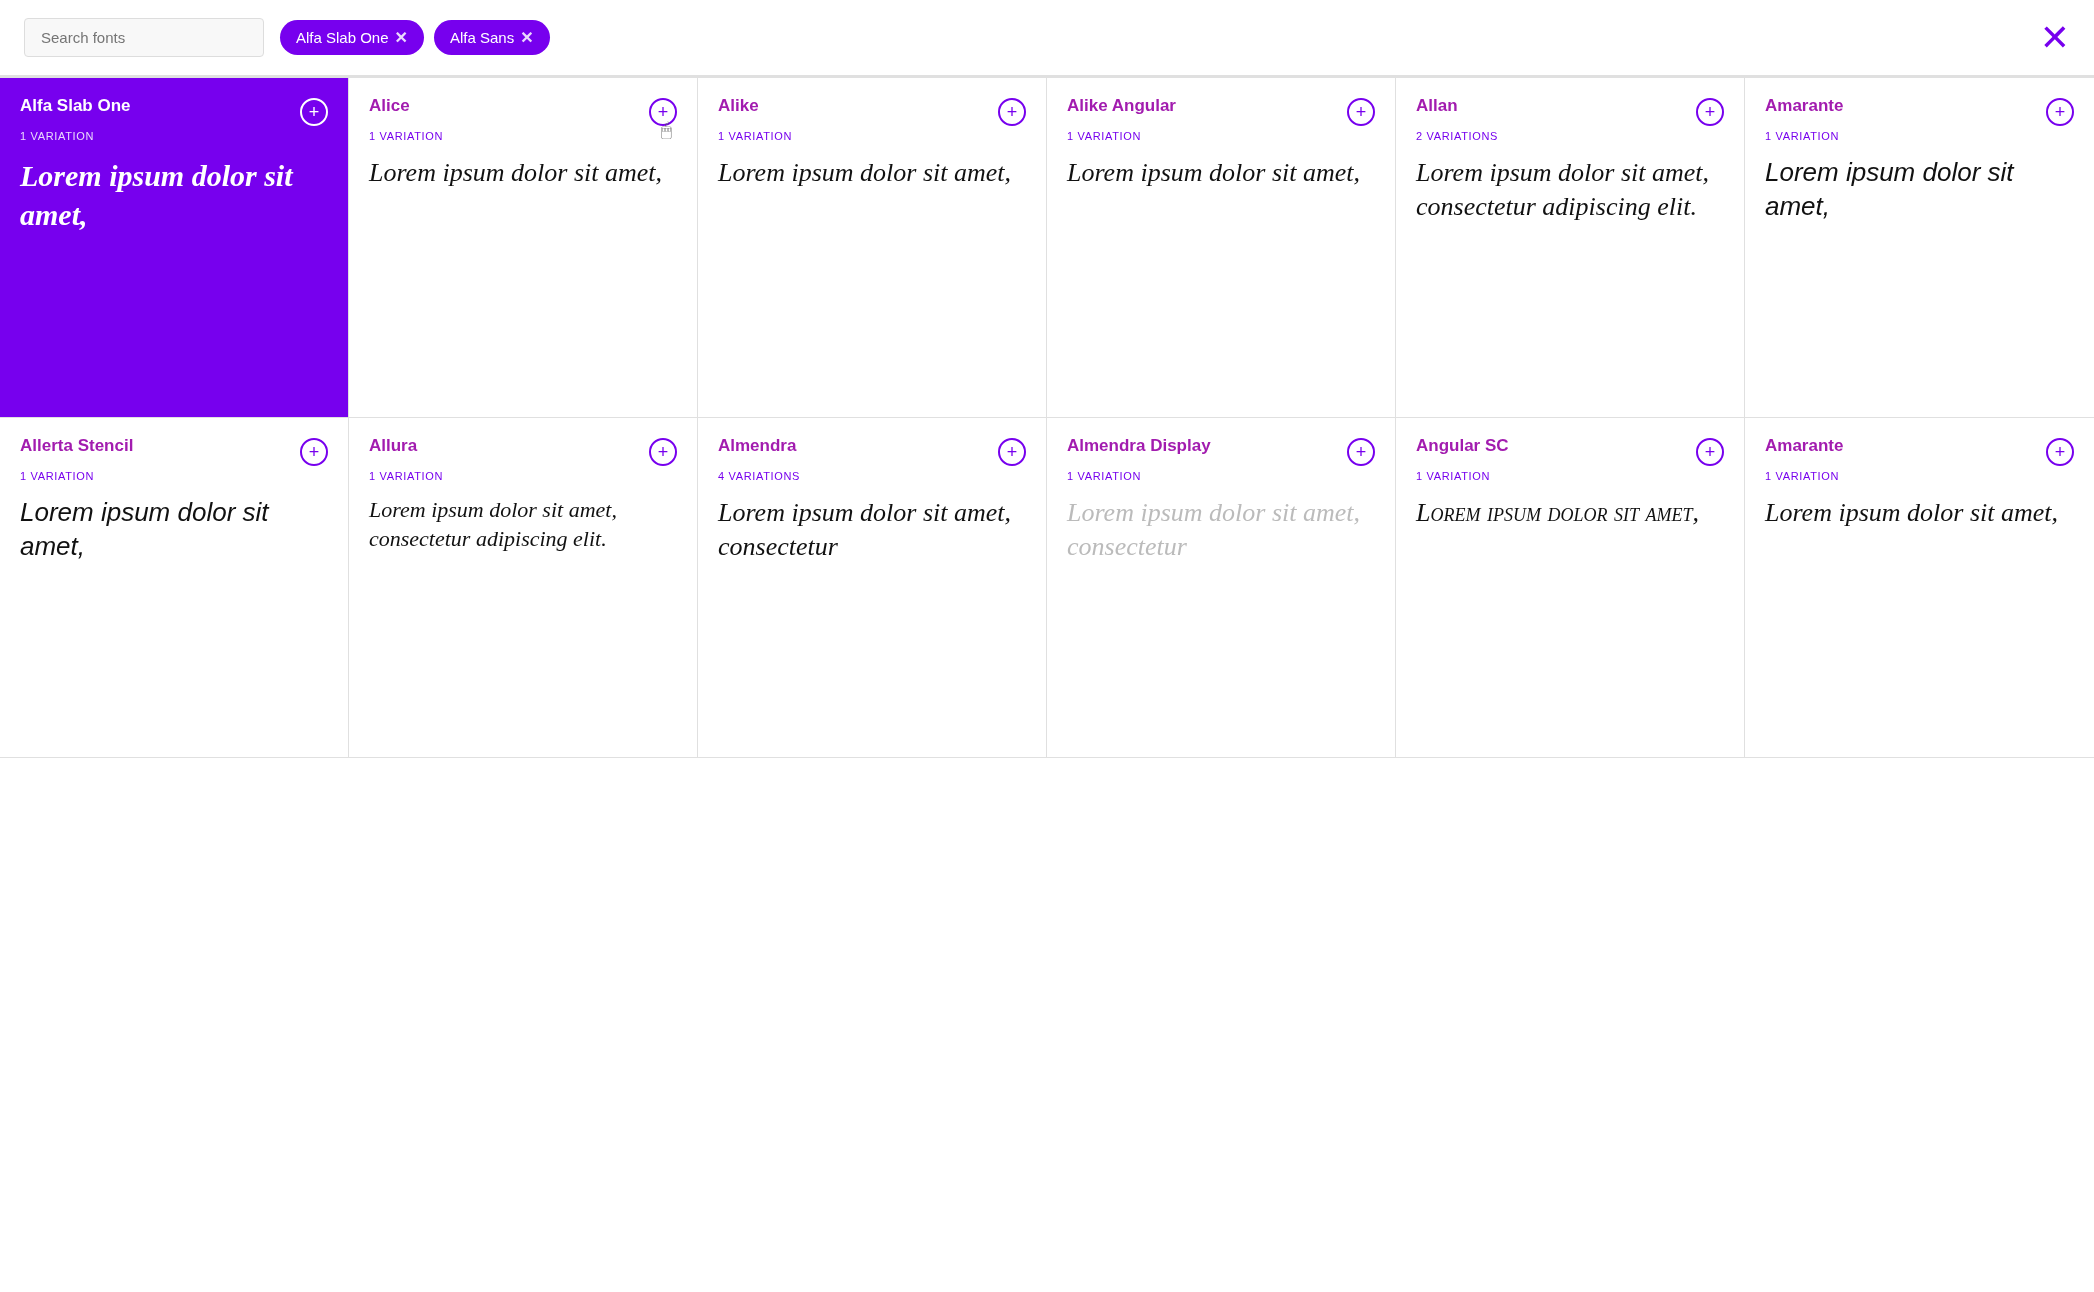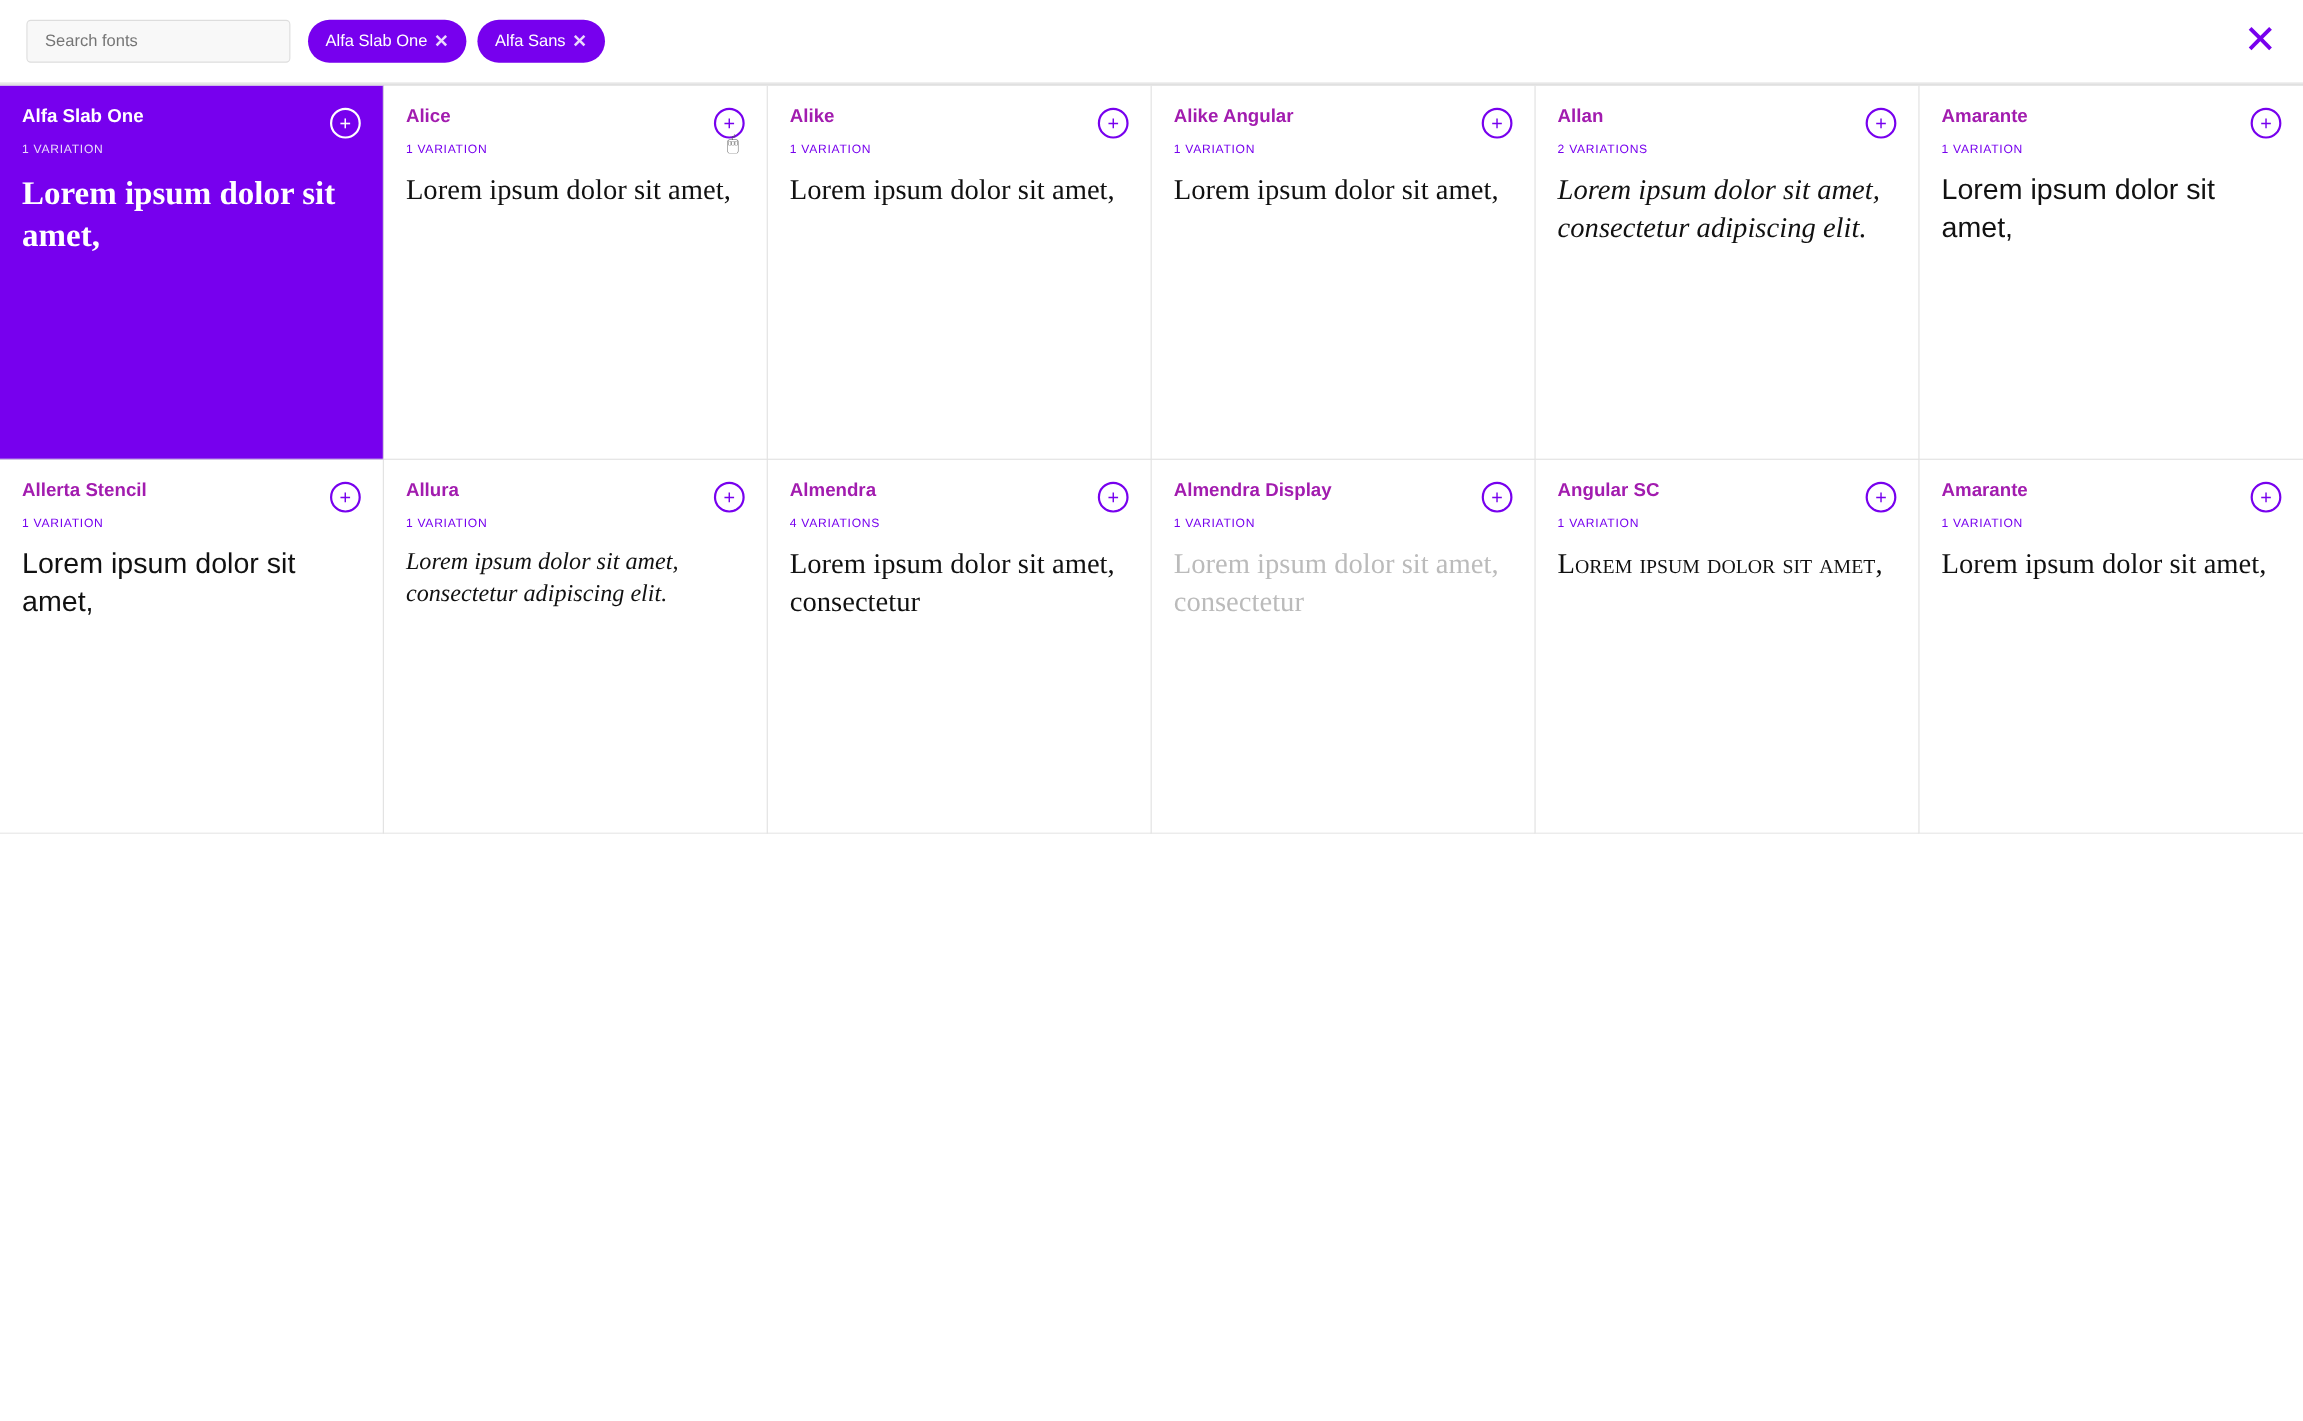--- a/index.html
+++ b/index.html
@@ -1,20 +1,21 @@
 <!DOCTYPE html>
 <html><head>
   <meta charset="utf-8">
   <style>
     * { box-sizing: border-box; margin: 0; padding: 0; }
     body { font-family: sans-serif; background: #fff; color: #222; }
 
     
     .header {
       display: flex;
+      align-items: center;
       padding: 18px 24px;
       border-bottom: 1px solid #e0e0e0;
       gap: 16px;
     }
     .search-box {
       width: 240px;
       padding: 10px 16px;
       border: 1px solid #ddd;
       border-radius: 4px;
       font-size: 15px;
@@ -112,20 +113,21 @@
     }
     .add-btn.white {
       border-color: #fff;
       color: #fff;
     }
 
     .font-preview {
       font-size: 26px;
       line-height: 1.3;
       color: #111;
+      font-style: italic;
     }
     .font-preview.white-text { color: #fff; font-weight: 700; }
 
     
     .preview-alice { font-family: Georgia, serif; font-weight: 400; }
     .preview-alike { font-family: Georgia, serif; }
     .preview-alike-angular { font-family: Georgia, serif; }
     .preview-allan { font-family: Georgia, serif; font-style: italic; }
     .preview-allerta { font-family: Arial, sans-serif; font-weight: 400; }
     .preview-alfa { font-family: Georgia, serif; font-weight: 900; font-size: 30px; }

